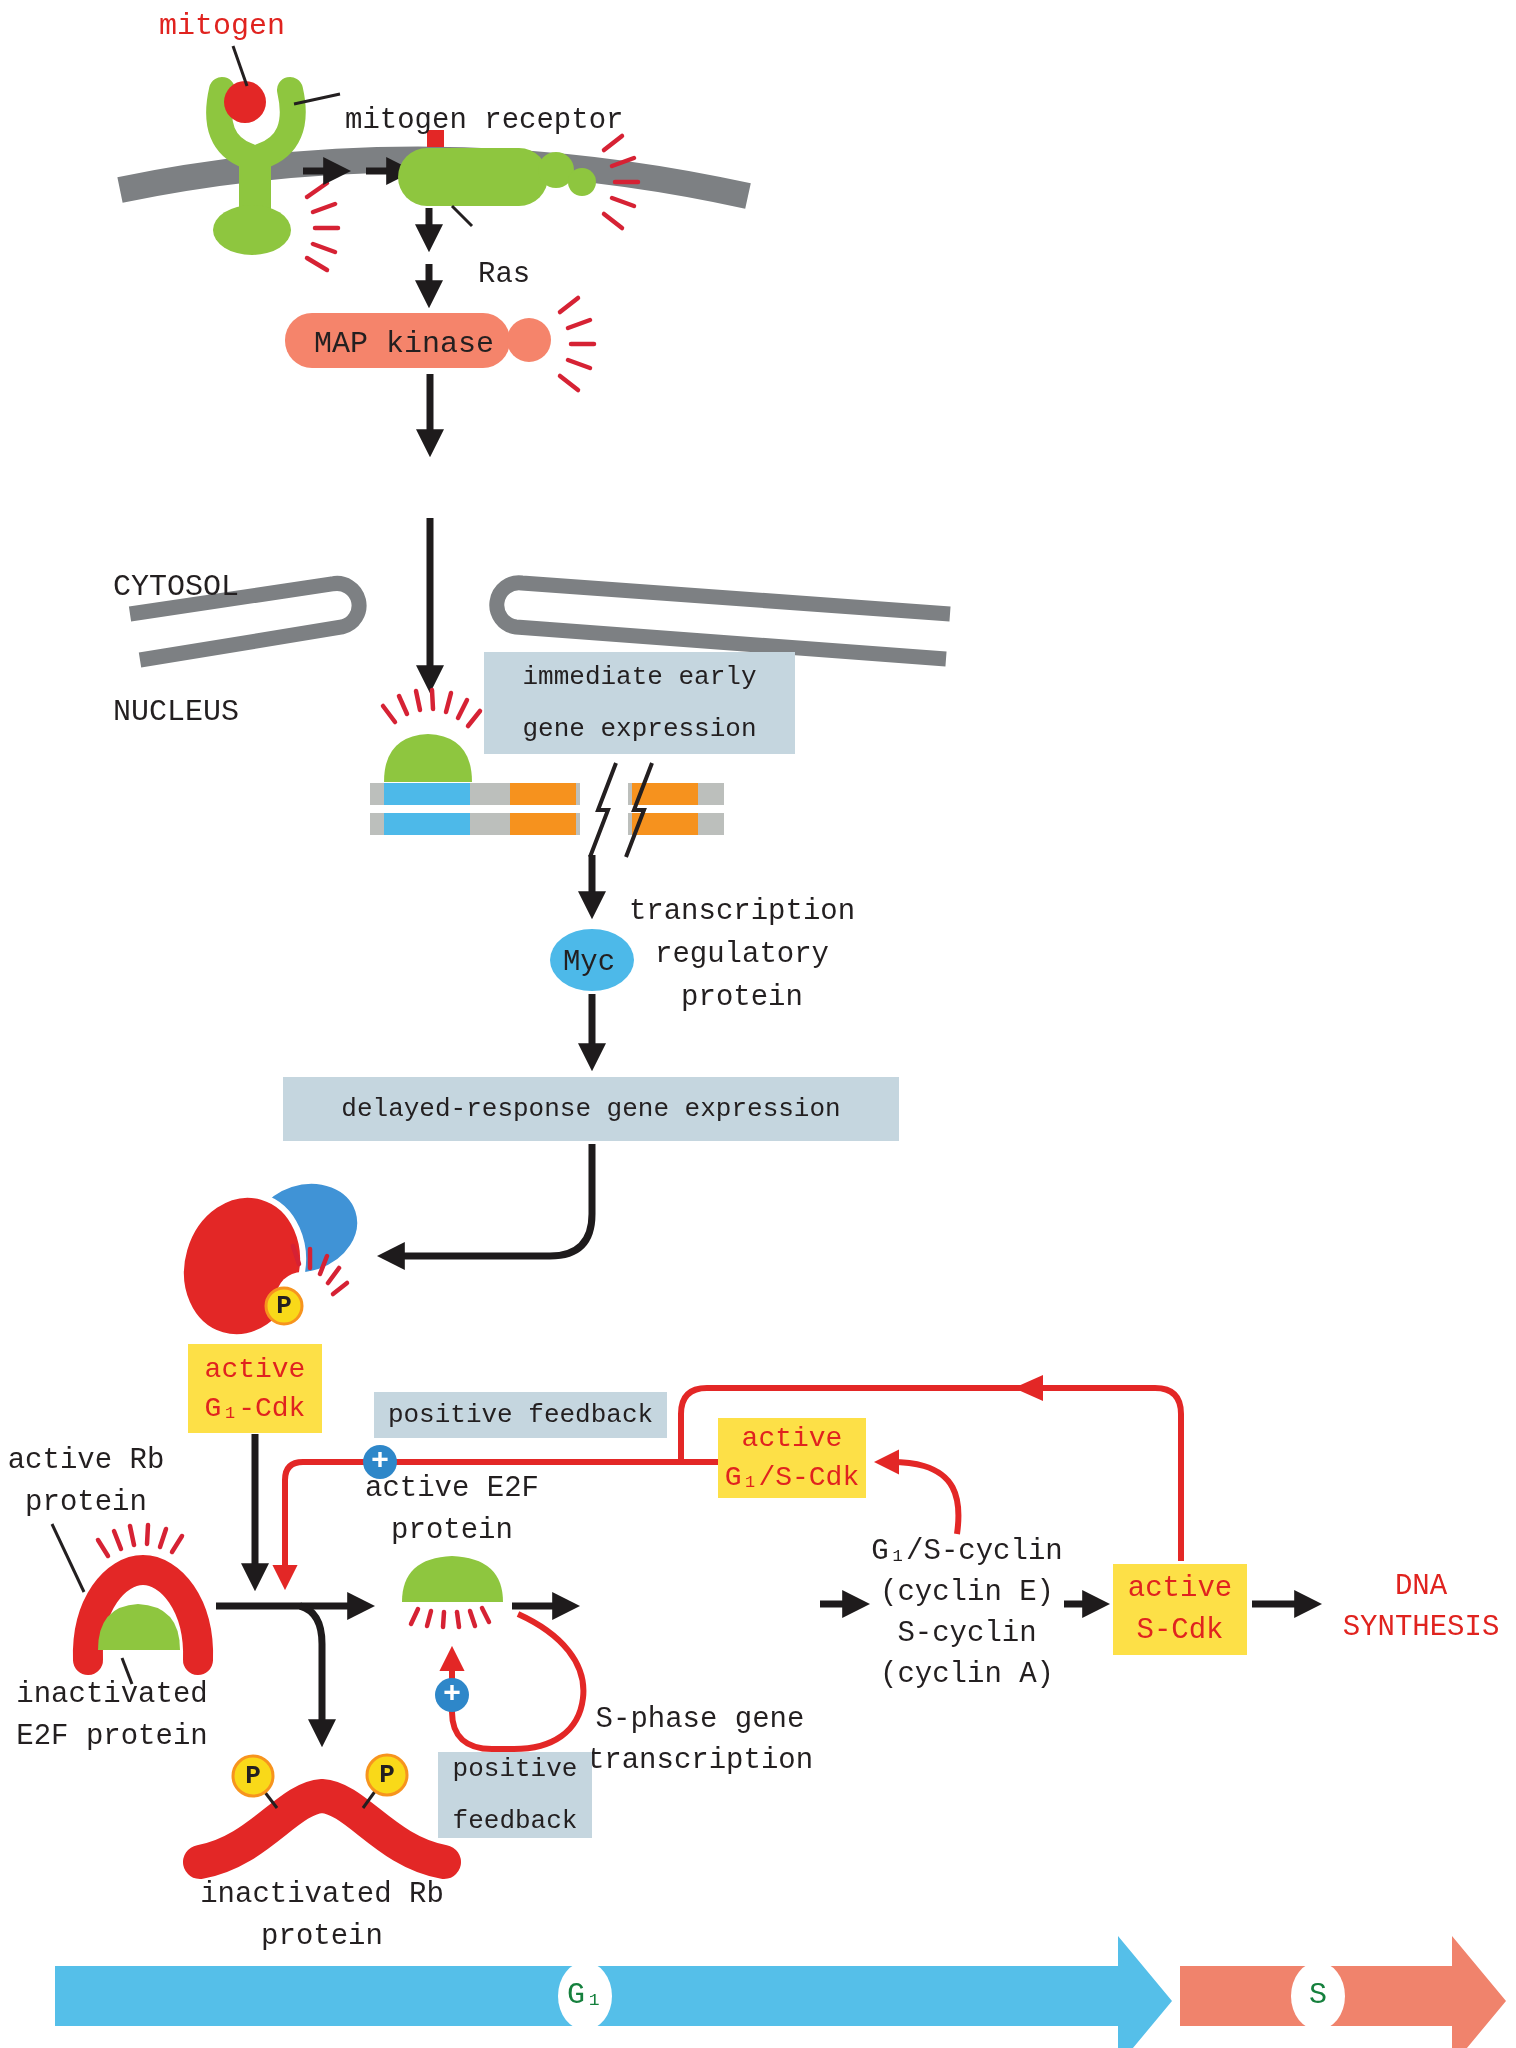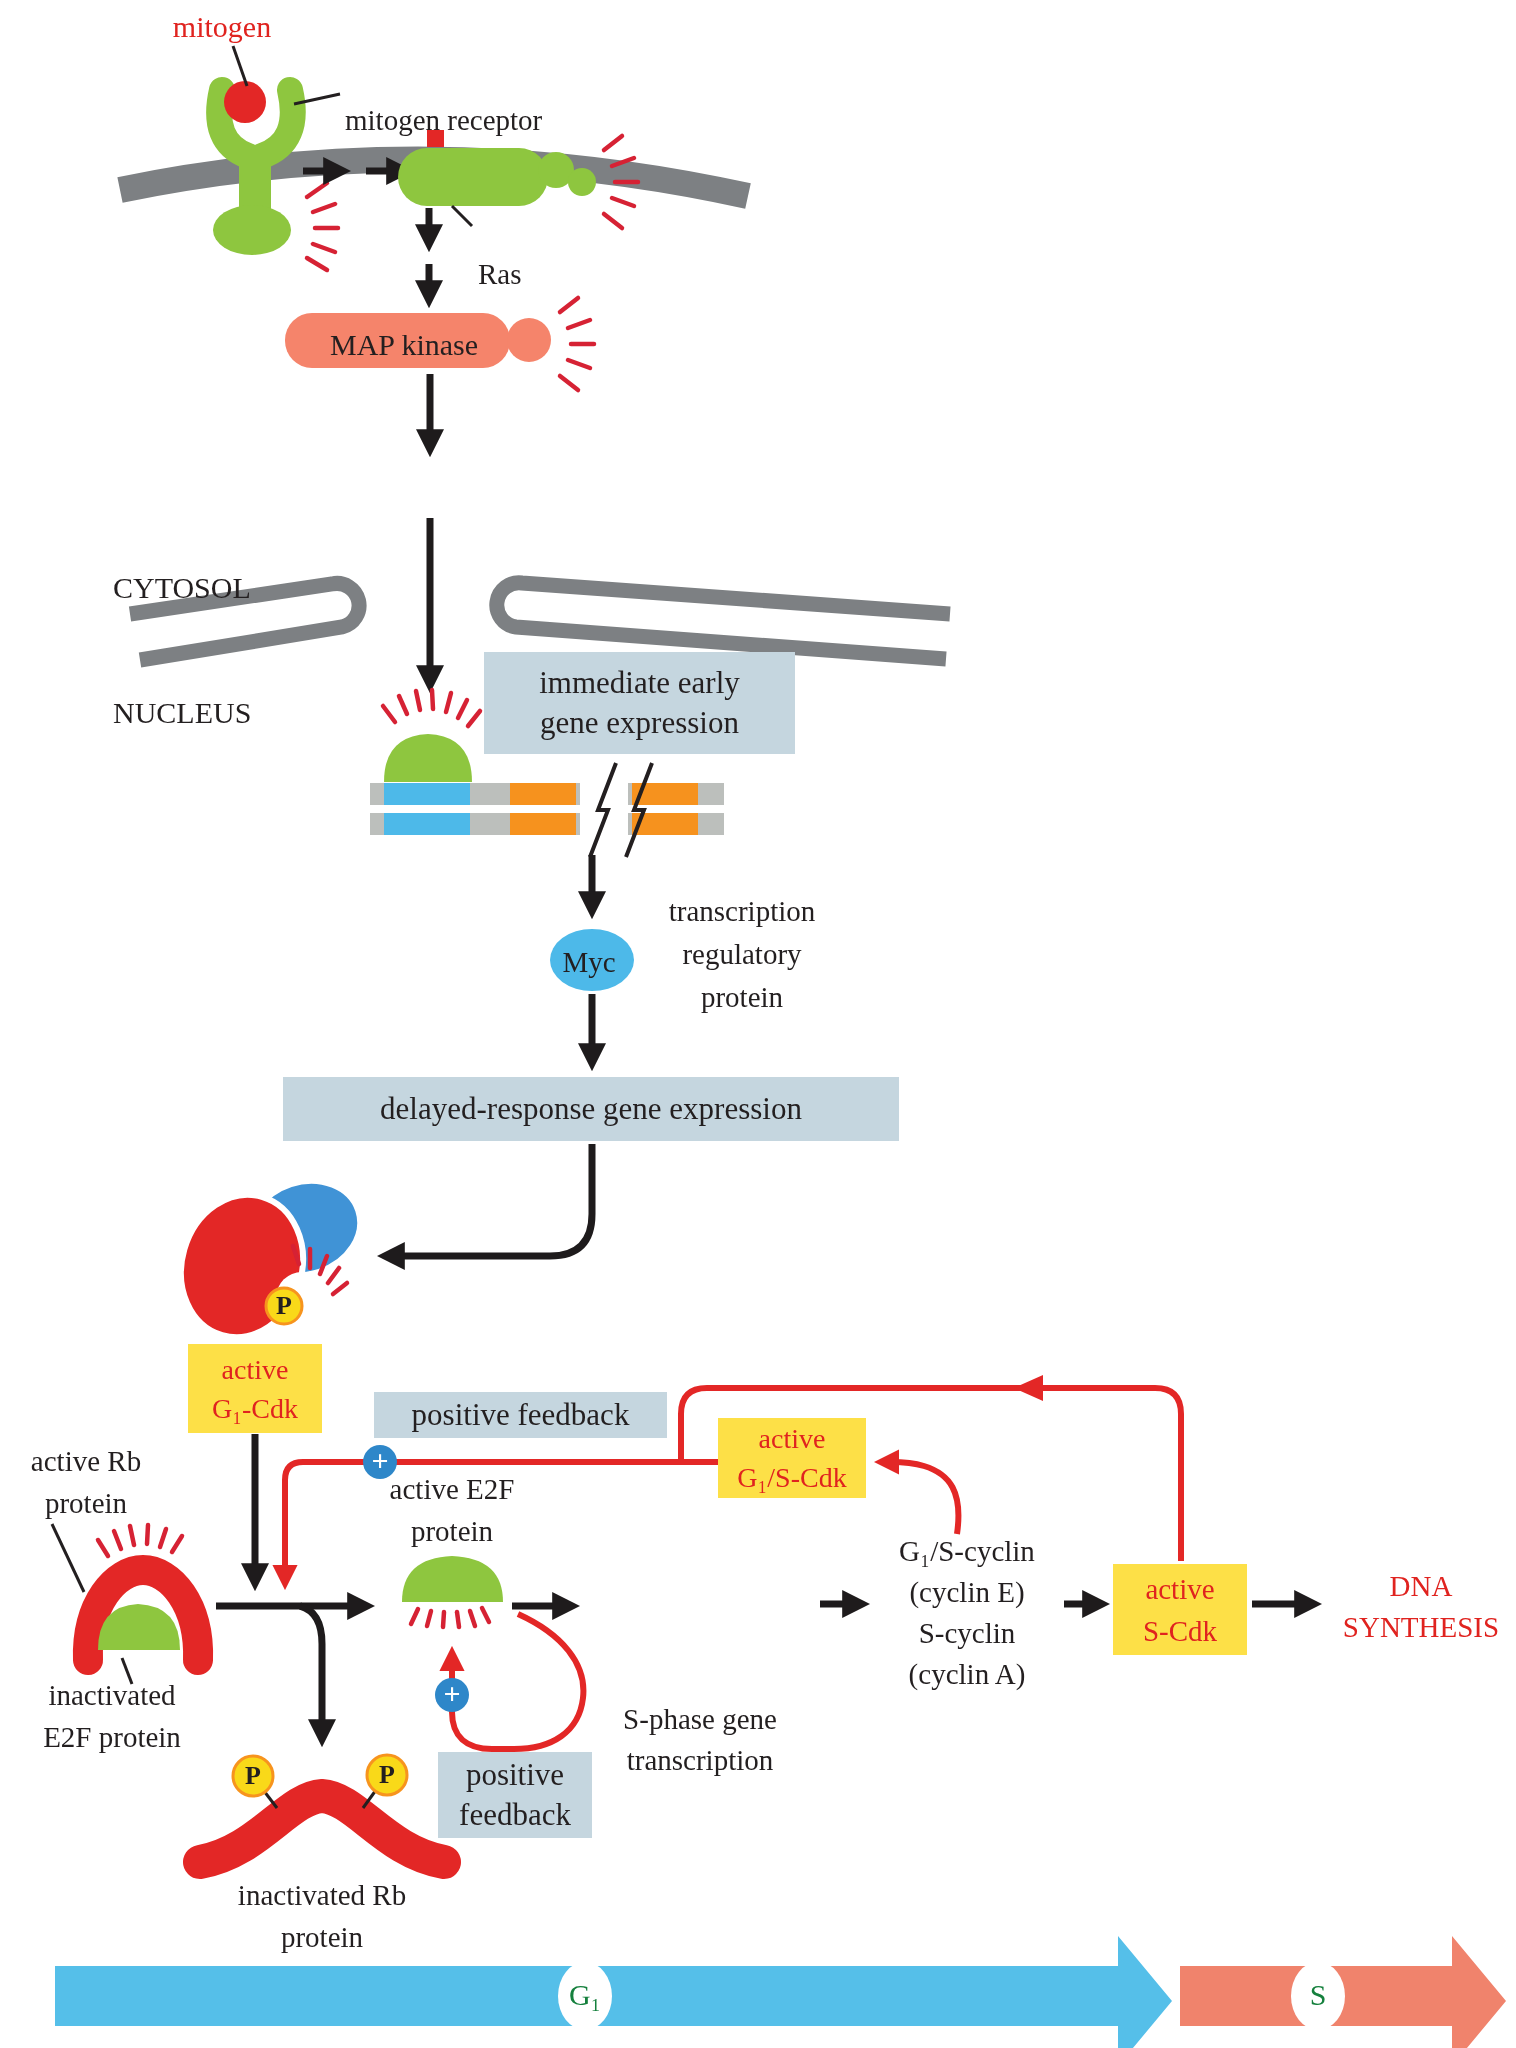--- a/index.html
+++ b/index.html
@@ -1,25 +1,25 @@
 <!DOCTYPE html>
 <html><head>
 <meta charset="utf-8">
 <style>
   html,body{margin:0;padding:0;background:#ffffff;}
   #canvas{position:relative;width:1516px;height:2048px;background:#ffffff;overflow:hidden;
-          font-family:Liberation Serif, serif;color:#231f20;}
+          font-family:Liberation Mono, monospace;color:#231f20;}
   #art{position:absolute;left:0;top:0;}
   .lbl{position:absolute;font-size:29px;line-height:41px;white-space:pre-line;text-align:center;
        transform:translateX(-50%);color:#231f20;}
   .lbl.left{transform:none;text-align:left;margin-top:40px;}
   .lbl.red{color:#e0231f;}
   .lbl.big{font-size:30px;}
   .box{position:absolute;display:flex;align-items:center;justify-content:center;
-       font-size:31px;line-height:40px;white-space:pre-line;text-align:center;}
+       font-size:26px;line-height:52px;white-space:pre-line;text-align:center;}
   .box.bluegray{background:#c5d6df;}
   .box.yellow{background:#fde047;color:#e0231f;font-size:28px;line-height:39px;}
   .ptext{position:absolute;transform:translate(-50%,0);font-size:26px;font-weight:bold;color:#231f20;}
   .plustext{position:absolute;transform:translate(-50%,0);font-size:30px;font-weight:bold;color:#ffffff;}
   .phase{position:absolute;transform:translateX(-50%);font-size:30px;color:#15803d;}
 </style>
 </head>
 <body>
 
 <div id="canvas">

